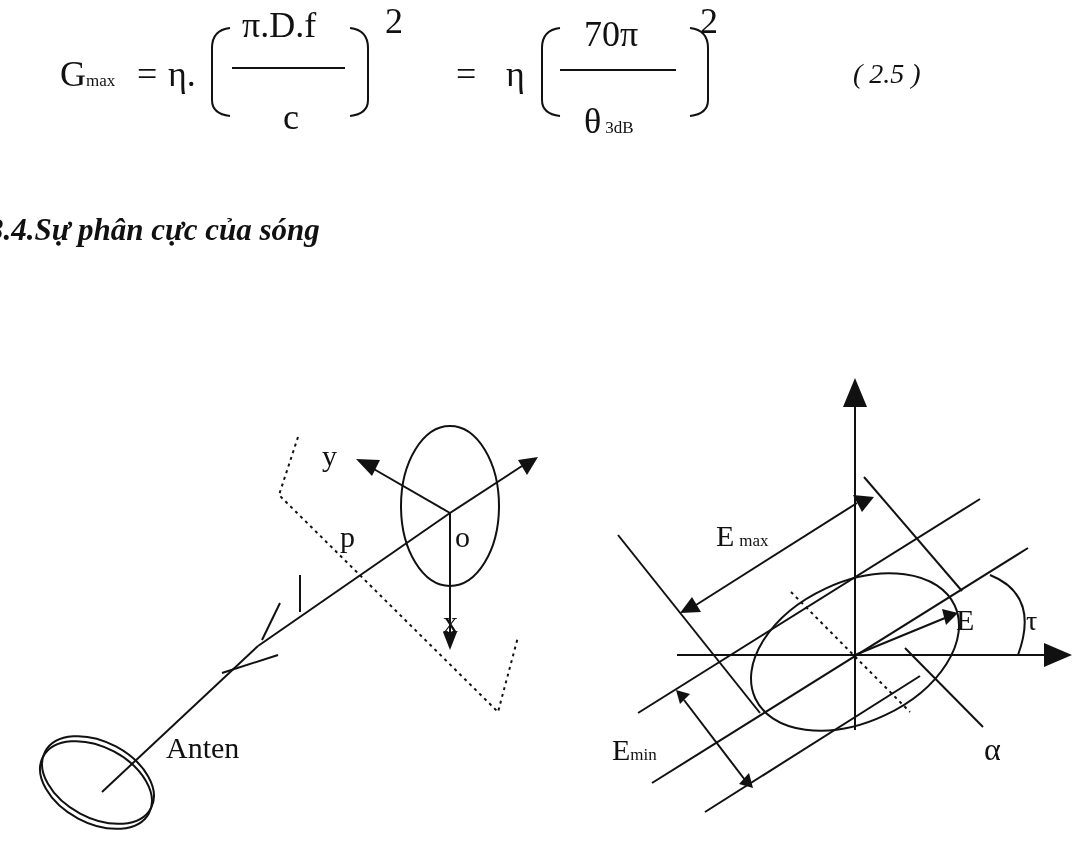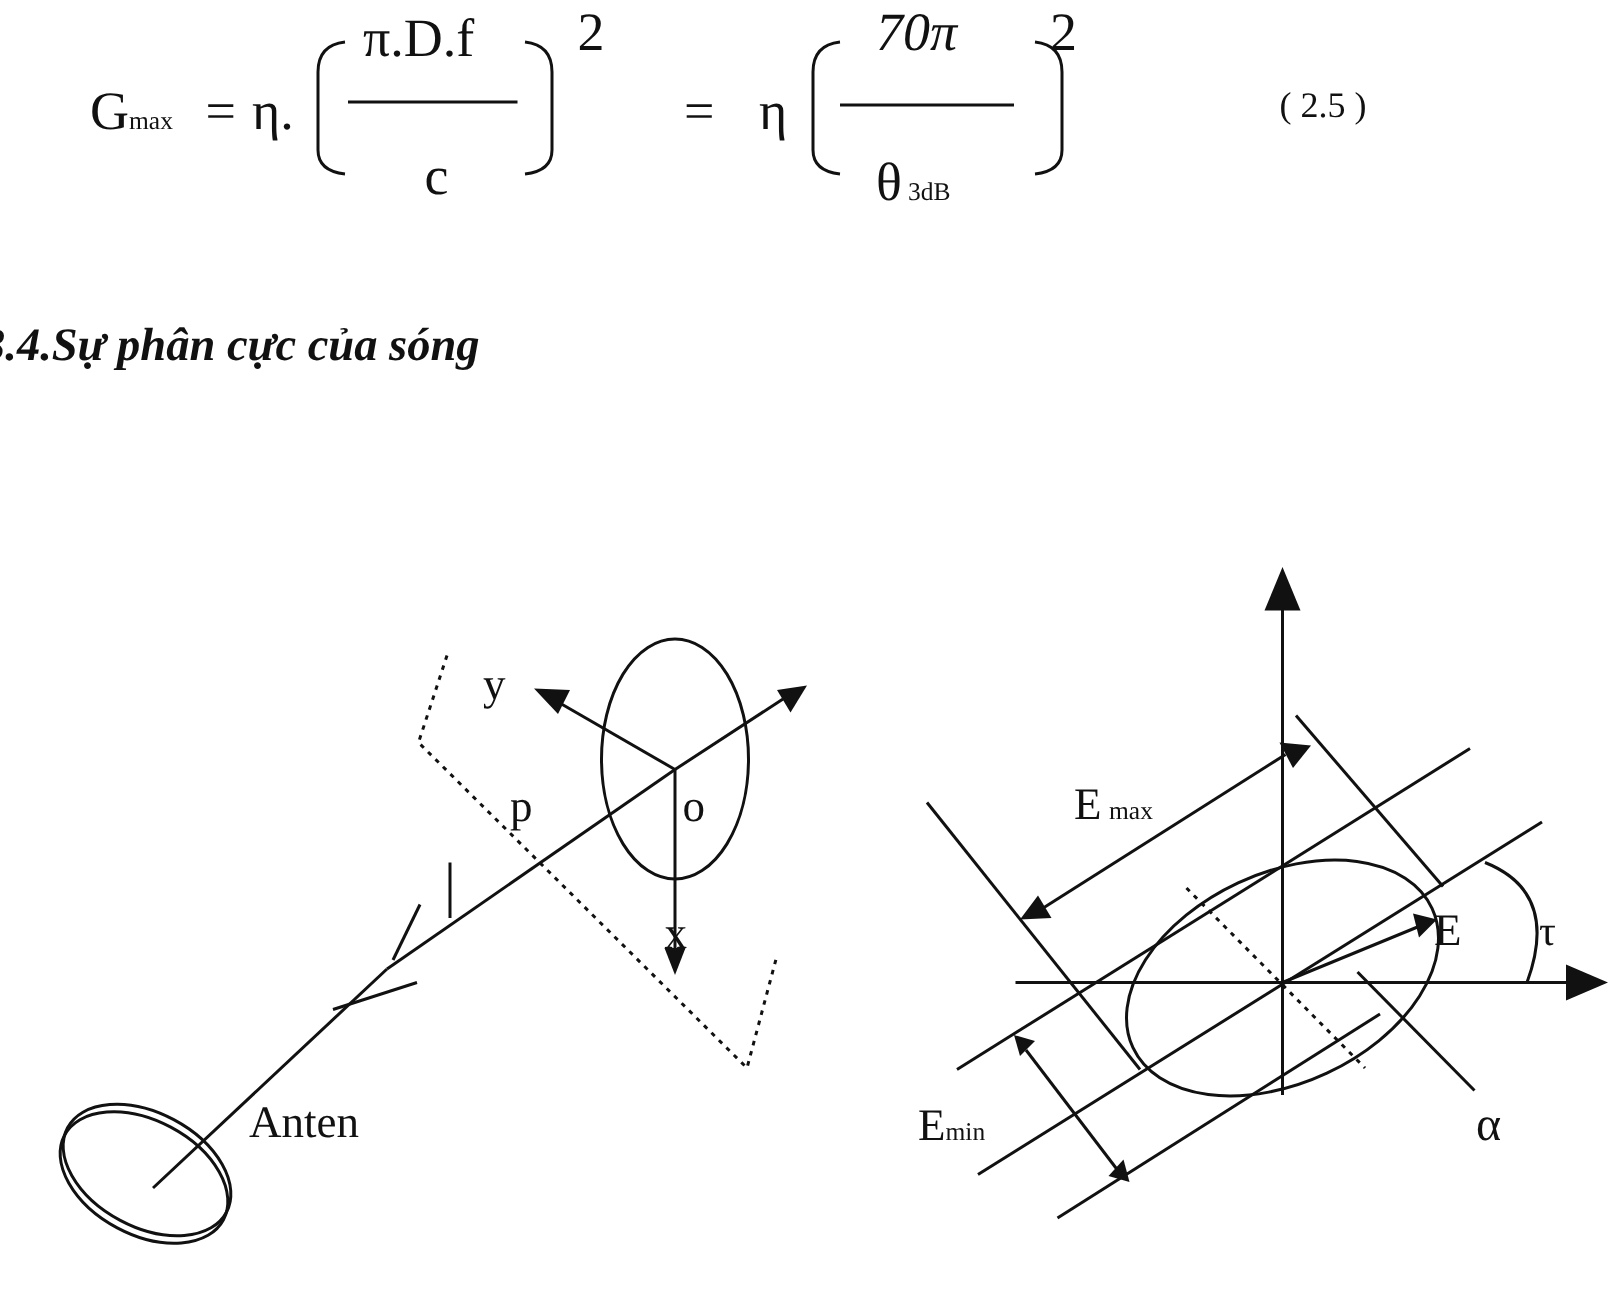--- a/index.html
+++ b/index.html
@@ -1,37 +1,37 @@
 <!DOCTYPE html>
 <html><head>
   <meta charset="utf-8">
   <style>
     html, body { margin: 0; padding: 0; background: #ffffff; }
     body { width: 1080px; height: 865px; position: relative; overflow: hidden; font-family: "Liberation Serif", serif; color: #111; }
     .abs { position: absolute; }
     .formula { font-size: 36px; }
     .sub { font-size: 17px; }
-    .eqnum { font-size: 24px; }
+    .eqnum { font-size: 28px; font-style: italic; }
     .heading { font-size: 31px; font-weight: bold; font-style: italic; white-space: nowrap; }
     svg { position: absolute; left: 0; top: 0; }
     .lbl { font-family: "Liberation Serif", serif; fill: #111; }
   </style>
 </head>
 <body>
 
 <div class="abs formula" style="left:0;top:0;width:1080px;height:150px;">
   <span class="abs" style="left:60px;top:53px;"><span>G</span><span class="sub">max</span></span>
   <span class="abs" style="left:137px;top:53px;">=</span>
   <span class="abs" style="left:168px;top:53px;">η.</span>
   <span class="abs" style="left:242px;top:4px;">π.D.f</span>
   <span class="abs" style="left:283px;top:96px;">c</span>
   <span class="abs" style="left:385px;top:0px;">2</span>
   <span class="abs" style="left:456px;top:53px;">=</span>
   <span class="abs" style="left:506px;top:53px;">η</span>
-  <span class="abs" style="left:584px;top:0;font-style:italic;">70π</span>
+  <span class="abs" style="left:584px;top:13px;">70π</span>
   <span class="abs" style="left:584px;top:100px;"><span>θ</span><span class="sub" style="margin-left:4px;">3dB</span></span>
   <span class="abs" style="left:700px;top:0px;">2</span>
   <span class="abs eqnum" style="left:853px;top:58px;">( 2.5 )</span>
 </div>
 
 <div class="abs heading" style="left:-12px;top:212px;">3.4.Sự phân cực của sóng</div>
 
 <svg width="1080" height="865" viewBox="0 0 1080 865">
 
   <g stroke="#111" stroke-width="2" fill="none">

